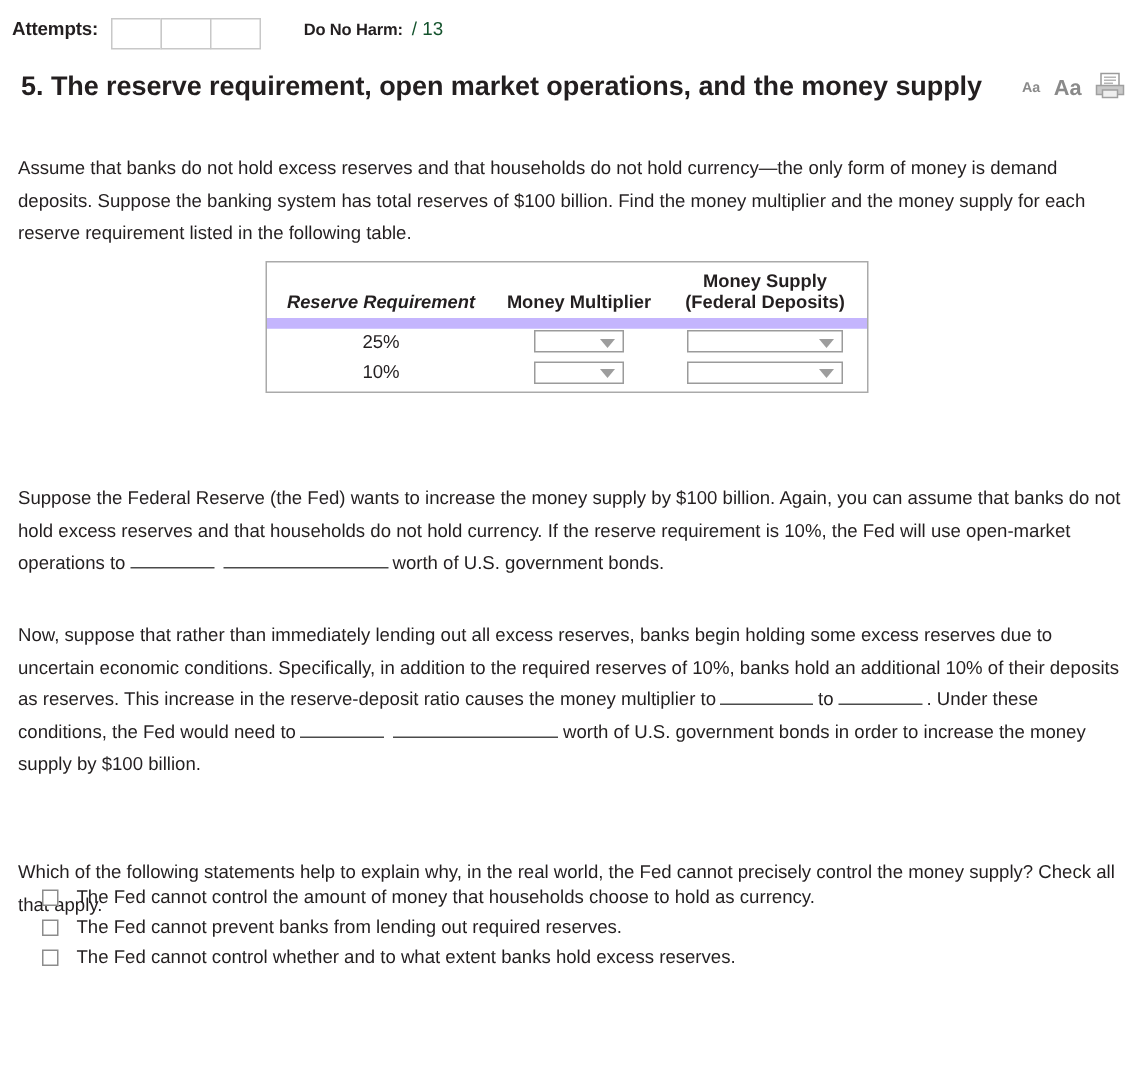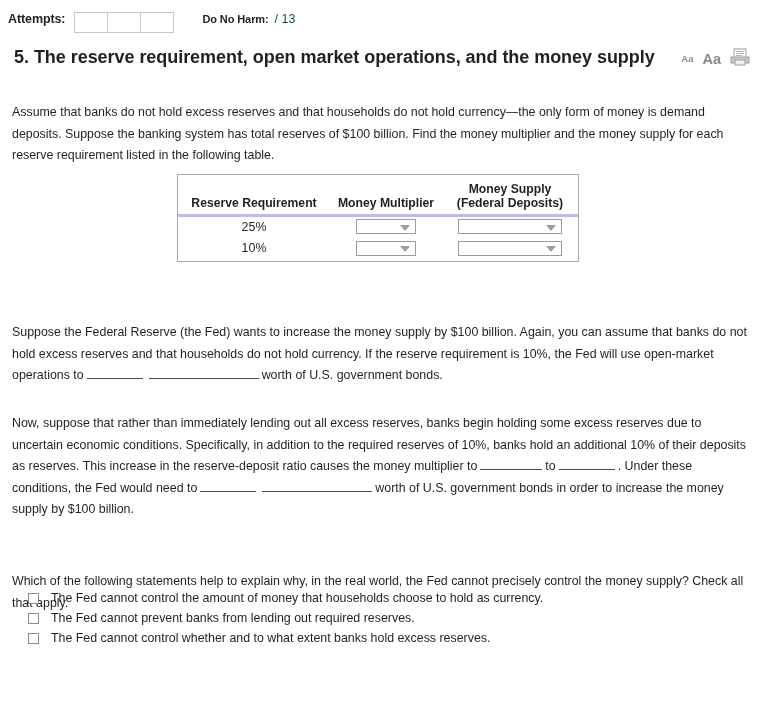--- a/index.html
+++ b/index.html
@@ -146,25 +146,25 @@
     border-collapse: collapse;
     font-size: 12.4px;
   }
   table.grid th {
     font-weight: bold;
     font-size: 12.2px;
     padding: 0;
     vertical-align: bottom;
     text-align: center;
     color: #231f20;
-    border-bottom: 3px solid #c4b5fd;
+    border-bottom: 7px solid #c4b5fd;
     height: 40px;
     line-height: 14px;
   }
-  table.grid th.col1 { width: 152px; padding-bottom: 4px; }
+  table.grid th.col1 { width: 152px; padding-bottom: 4px; font-style: italic; }
   table.grid th.col2 { width: 112px; padding-bottom: 4px; }
   table.grid th.col3 { width: 136px; padding-bottom: 4px; }
   table.grid td {
     padding: 0;
     height: 22px;
     text-align: center;
     vertical-align: middle;
   }
   td.rr { font-size: 12.4px; }
 

